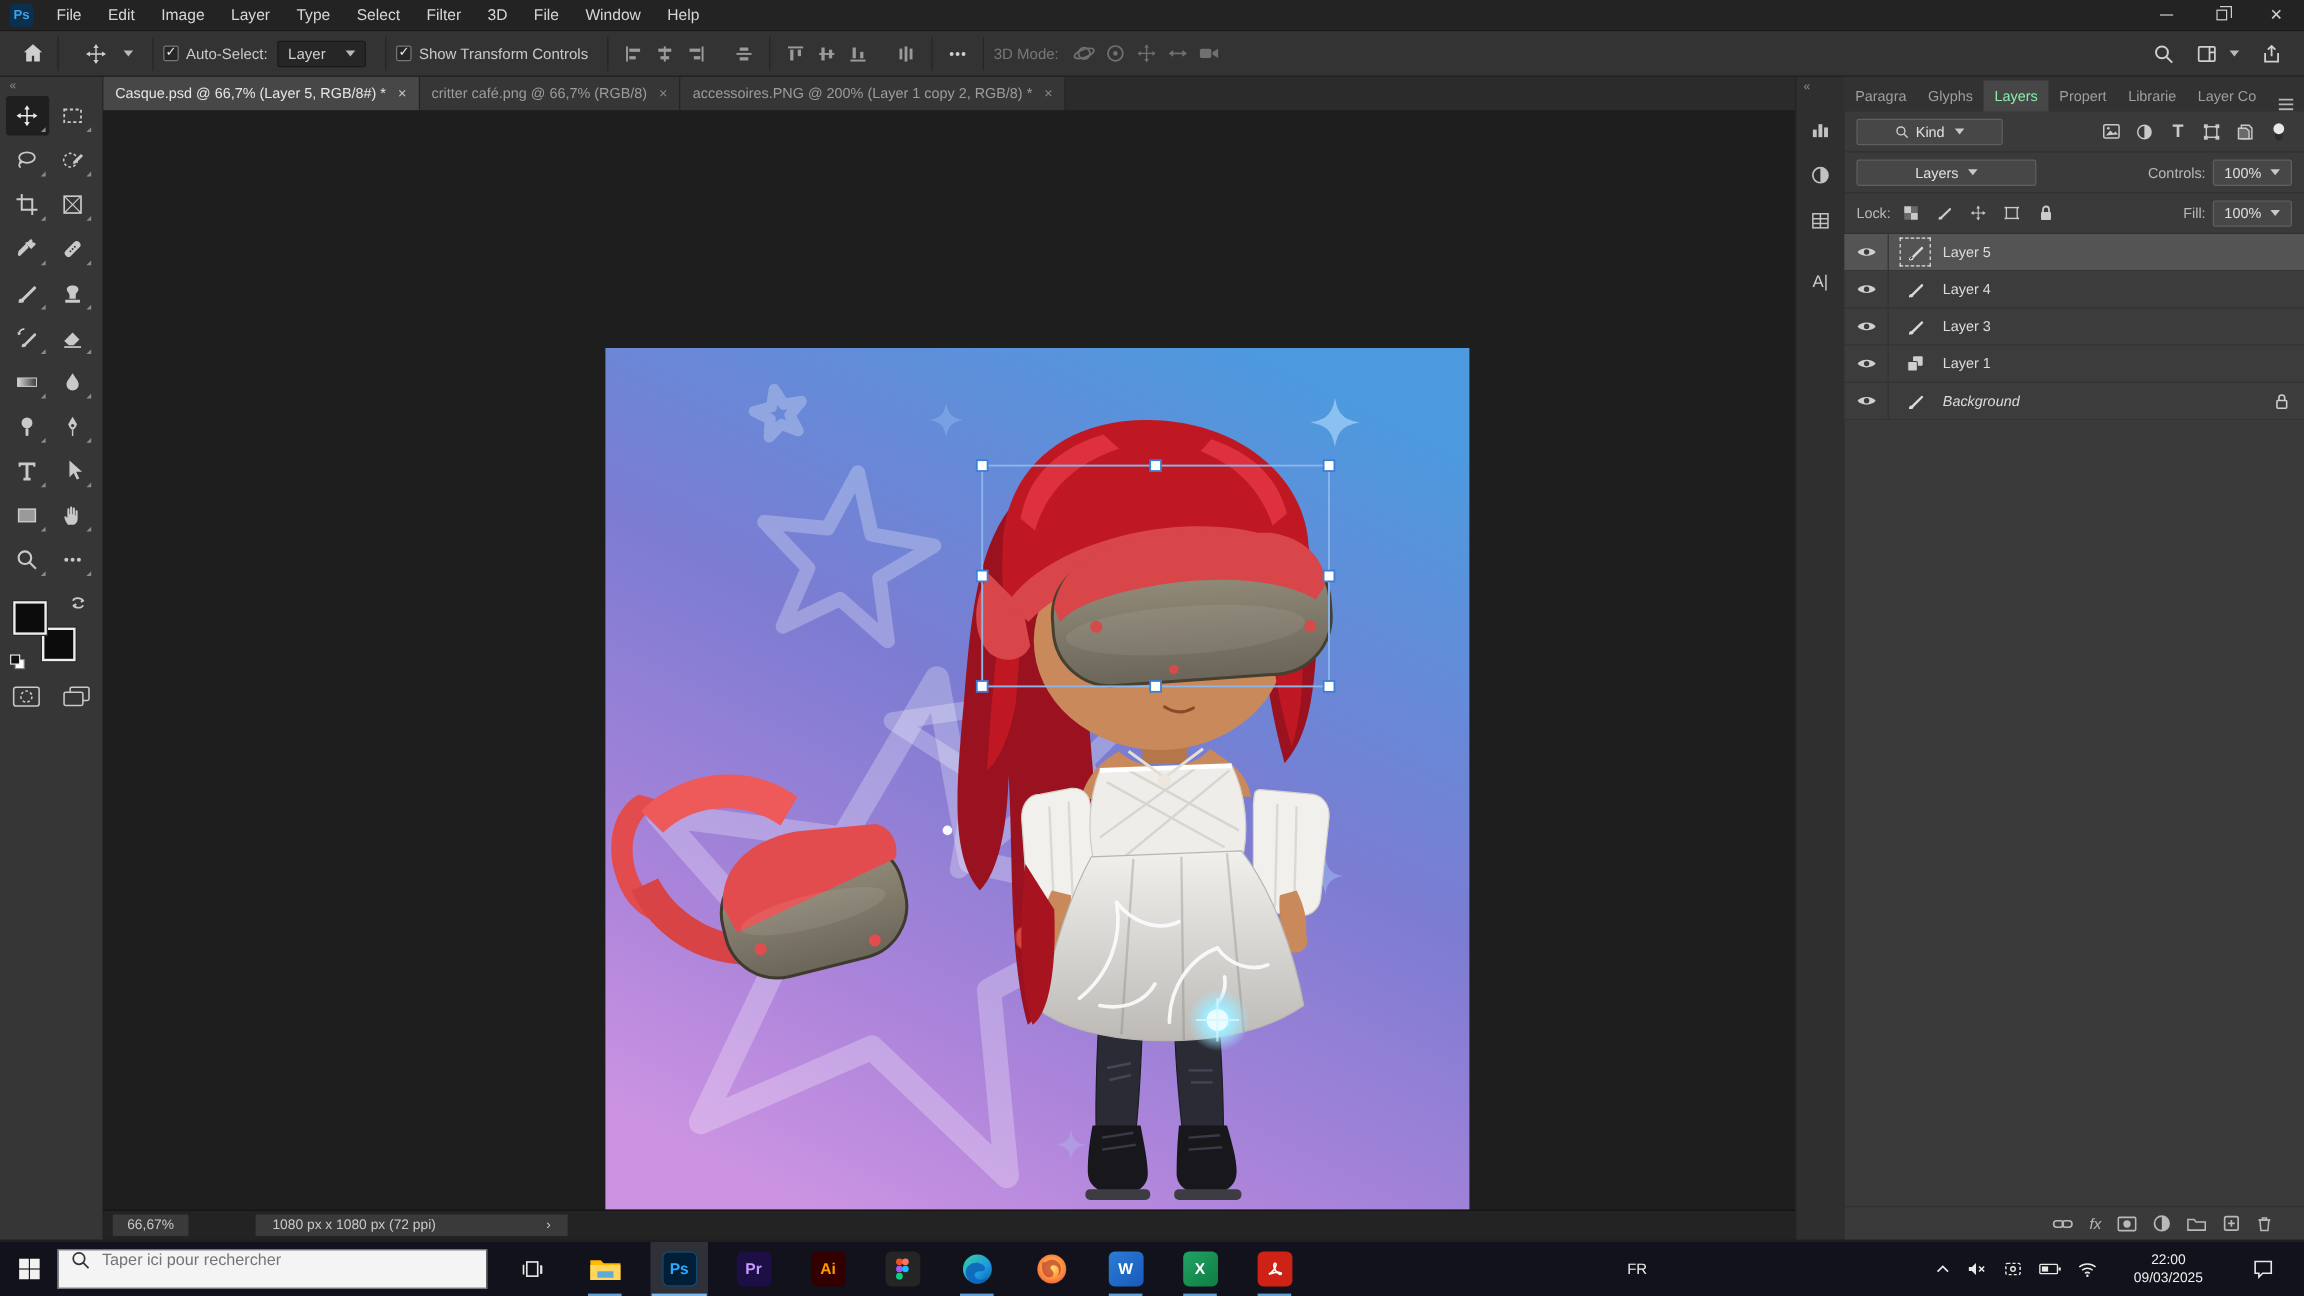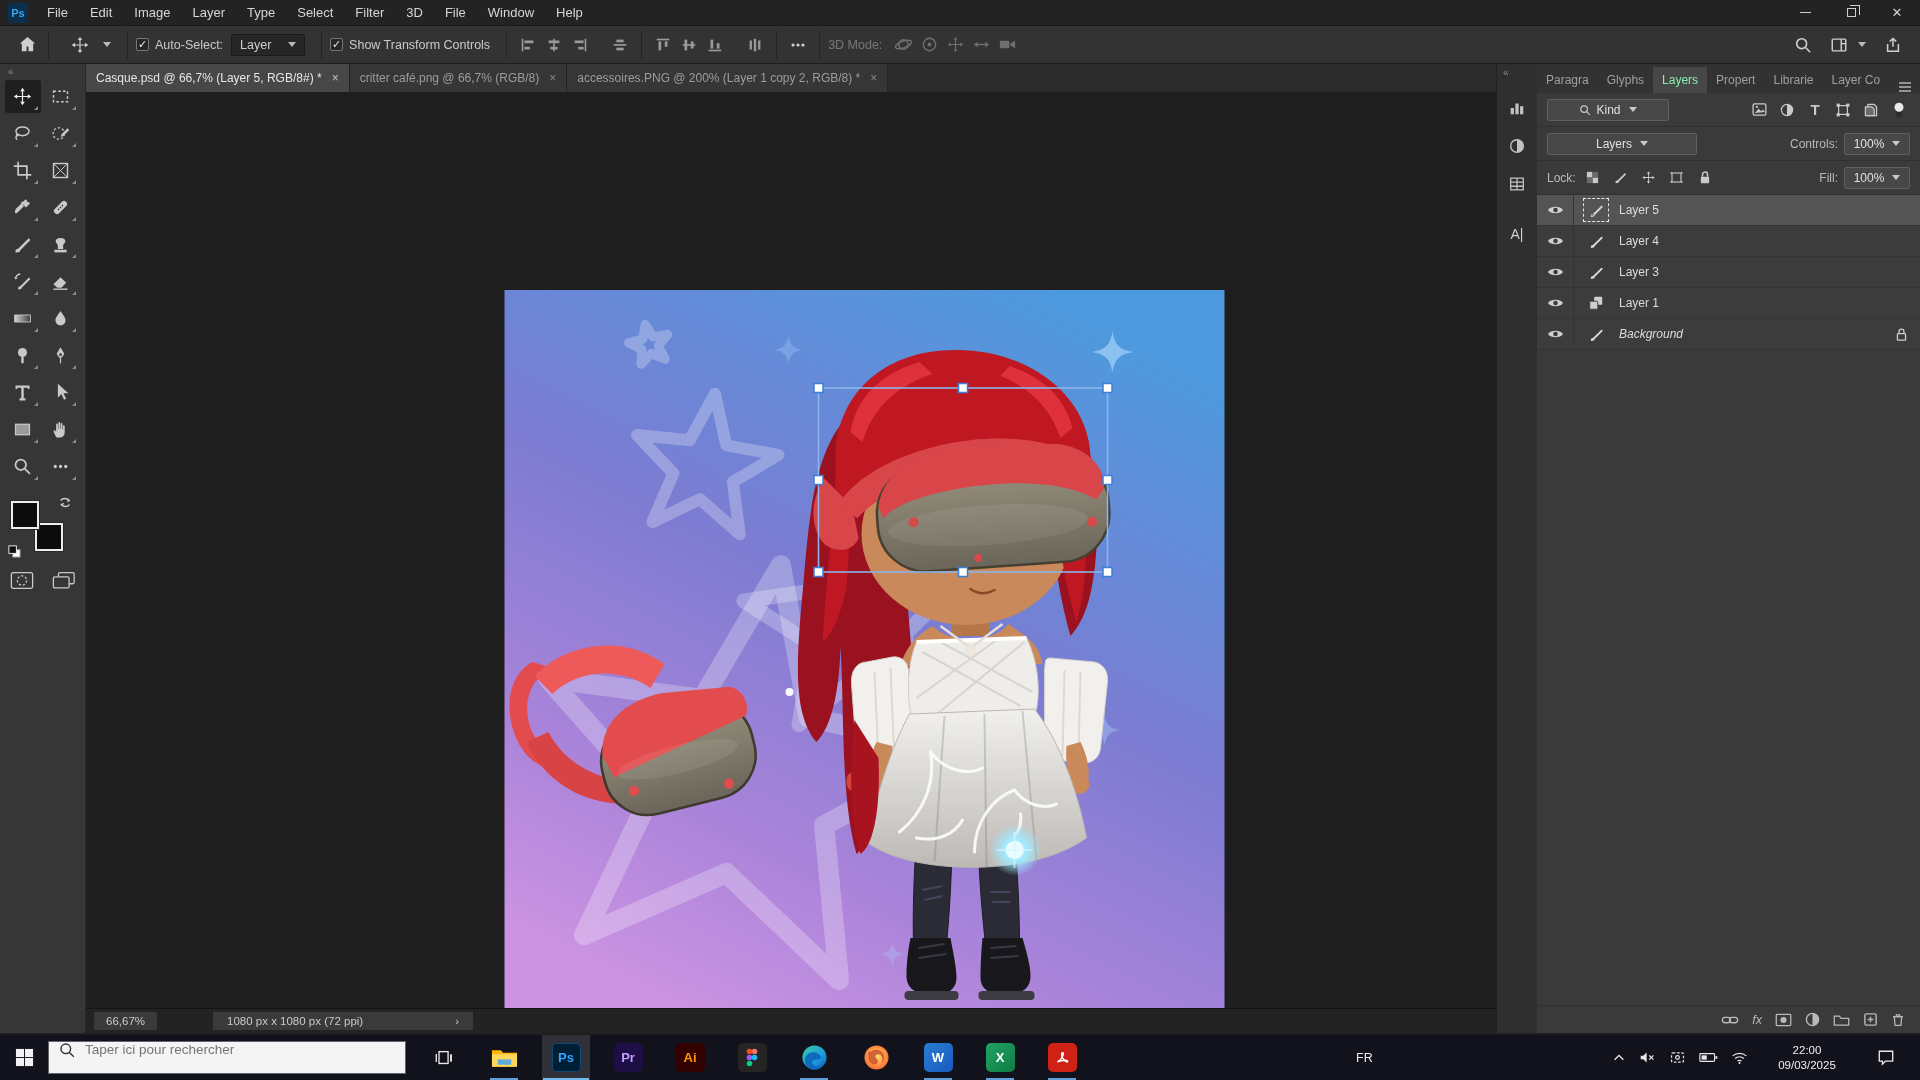--- a/index.html
+++ b/index.html
@@ -66,21 +66,21 @@
   
   #layers{background:#3c3c3c}
   .lrow{height:31px;display:flex;align-items:center;border-bottom:1px solid #343434;font-size:12px;color:#dcdcdc}
   .lrow.sel{background:#545454}
   .eyecell{width:37px;height:100%;display:flex;align-items:center;justify-content:center;border-right:1px solid #343434;flex:none}
   .thumb{width:26px;height:24px;display:flex;align-items:center;justify-content:center;margin:0 10px 0 9px;color:#d8d8d8;flex:none}
   .thumb.selmark{outline:1px dashed rgba(255,255,255,.85);outline-offset:-1px}
   .lname{flex:1}
   .lname.italic{font-style:italic}
   .lockcell{padding-right:12px;color:#cfcfcf}
-  #dockfooter{position:absolute;left:0;bottom:0;width:100%;height:28px;border-top:1px solid #313131;display:flex;align-items:center;justify-content:flex-end;gap:13px;padding-right:15px;color:#b9b9b9}
+  #dockfooter{position:absolute;left:0;bottom:0;width:100%;height:28px;border-top:1px solid #313131;display:flex;align-items:center;justify-content:flex-end;gap:13px;padding-right:26px;color:#b9b9b9}
   
   #statusbar{position:absolute;left:86px;top:1008px;width:1410px;height:25px;background:#232323;border-top:1px solid #141414;display:flex;align-items:center;font-size:11.5px;color:#c9c9c9}
   #zoombox{margin-left:8px;background:#3a3a3a;padding:3px 12px;border-radius:1px}
   #docbox{margin-left:56px;background:#3a3a3a;padding:3px 14px;width:260px;display:flex;justify-content:space-between;align-items:center}
   
   #taskbar{position:absolute;left:0;top:1035px;width:1920px;height:45px;background:#12121c;display:flex;align-items:center}
   .ttile{width:48px;height:45px;display:flex;align-items:center;justify-content:center;position:relative;flex:none}
   .ttile.activeapp{background:rgba(255,255,255,.13)}
   .underline{position:absolute;bottom:0;height:2.5px;background:#76b9ed}
   .u-full{left:1px;width:46px}

